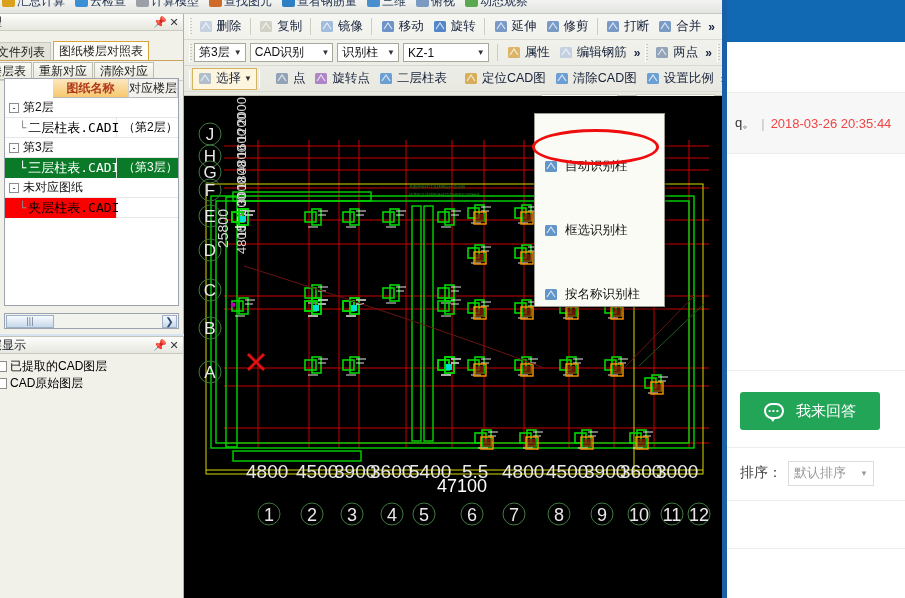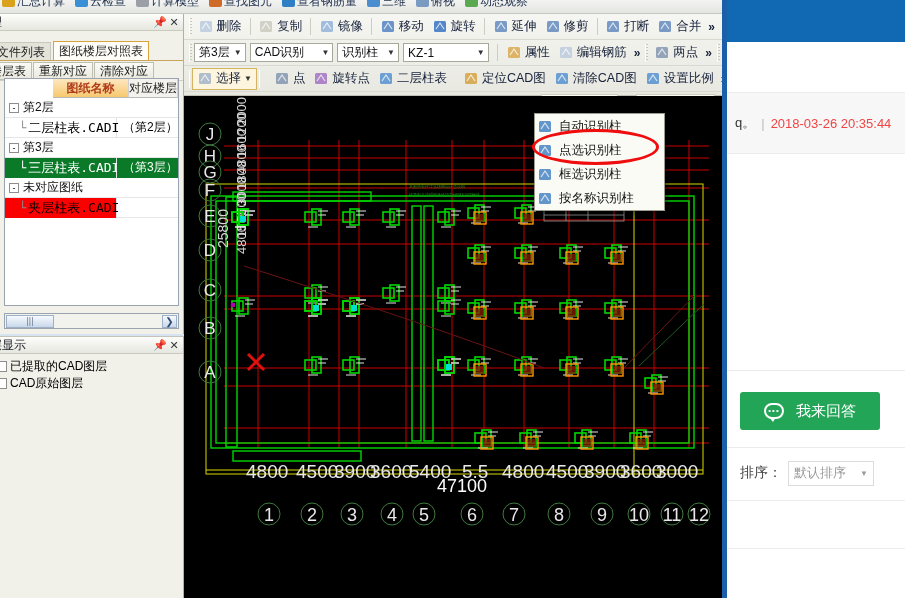--- a/index.html
+++ b/index.html
@@ -185,22 +185,22 @@
   }
   .dropdown-caret { font-size: 8px; margin-left: 3px; color: #333; }
 
   
   .popup {
     position: absolute; left: 534px; top: 113px; width: 131px;
     background: #fbfbf6; border: 1px solid #9b9b8d;
     box-shadow: 2px 2px 4px rgba(0,0,0,.35); z-index: 40;
   }
   .popup .mi {
-    height: 24px; display: flex; align-items: center; padding-left: 2px;
-    font-size: 12.5px; color: #131313; cursor: pointer; white-space: nowrap;
+    height: 24px; display: flex; align-items: center; padding-left: 8px;
+    font-size: 12.5px; color: #131313; cursor: pointer; white-space: nowrap; margin-top: 40px;
   }
   .popup .mi .ico { margin-right: 6px; }
   .redcircle {
     position: absolute; left: 532px; top: 129px; width: 127px; height: 36px;
     border: 3px solid #ef0d0d; border-radius: 50%; z-index: 45; pointer-events: none;
   }
 
   
   .cad {
     position: absolute; left: 184px; top: 96px; width: 538px; height: 502px;
@@ -583,27 +583,20 @@
             <rect x="2" y="2" width="12" height="11" rx="1.5" fill="#3f7fbf" opacity="0.82"></rect>
             <path d="M4 10 L8 4 L12 10" fill="none" stroke="#ffffff" stroke-width="1.2" opacity="0.75"></path>
           </svg></span>
         <span>自动识别柱</span>
       </div>
       <div class="mi">
         <span class="ico"><svg width="16" height="15" viewBox="0 0 16 15">
             <rect x="2" y="2" width="12" height="11" rx="1.5" fill="#3f7fbf" opacity="0.82"></rect>
             <path d="M4 10 L8 4 L12 10" fill="none" stroke="#ffffff" stroke-width="1.2" opacity="0.75"></path>
           </svg></span>
-        <span>点选识别柱</span>
-      </div>
-      <div class="mi">
-        <span class="ico"><svg width="16" height="15" viewBox="0 0 16 15">
-            <rect x="2" y="2" width="12" height="11" rx="1.5" fill="#3f7fbf" opacity="0.82"></rect>
-            <path d="M4 10 L8 4 L12 10" fill="none" stroke="#ffffff" stroke-width="1.2" opacity="0.75"></path>
-          </svg></span>
         <span>框选识别柱</span>
       </div>
       <div class="mi">
         <span class="ico"><svg width="16" height="15" viewBox="0 0 16 15">
             <rect x="2" y="2" width="12" height="11" rx="1.5" fill="#3f7fbf" opacity="0.82"></rect>
             <path d="M4 10 L8 4 L12 10" fill="none" stroke="#ffffff" stroke-width="1.2" opacity="0.75"></path>
           </svg></span>
         <span>按名称识别柱</span>
       </div>
     </div>

